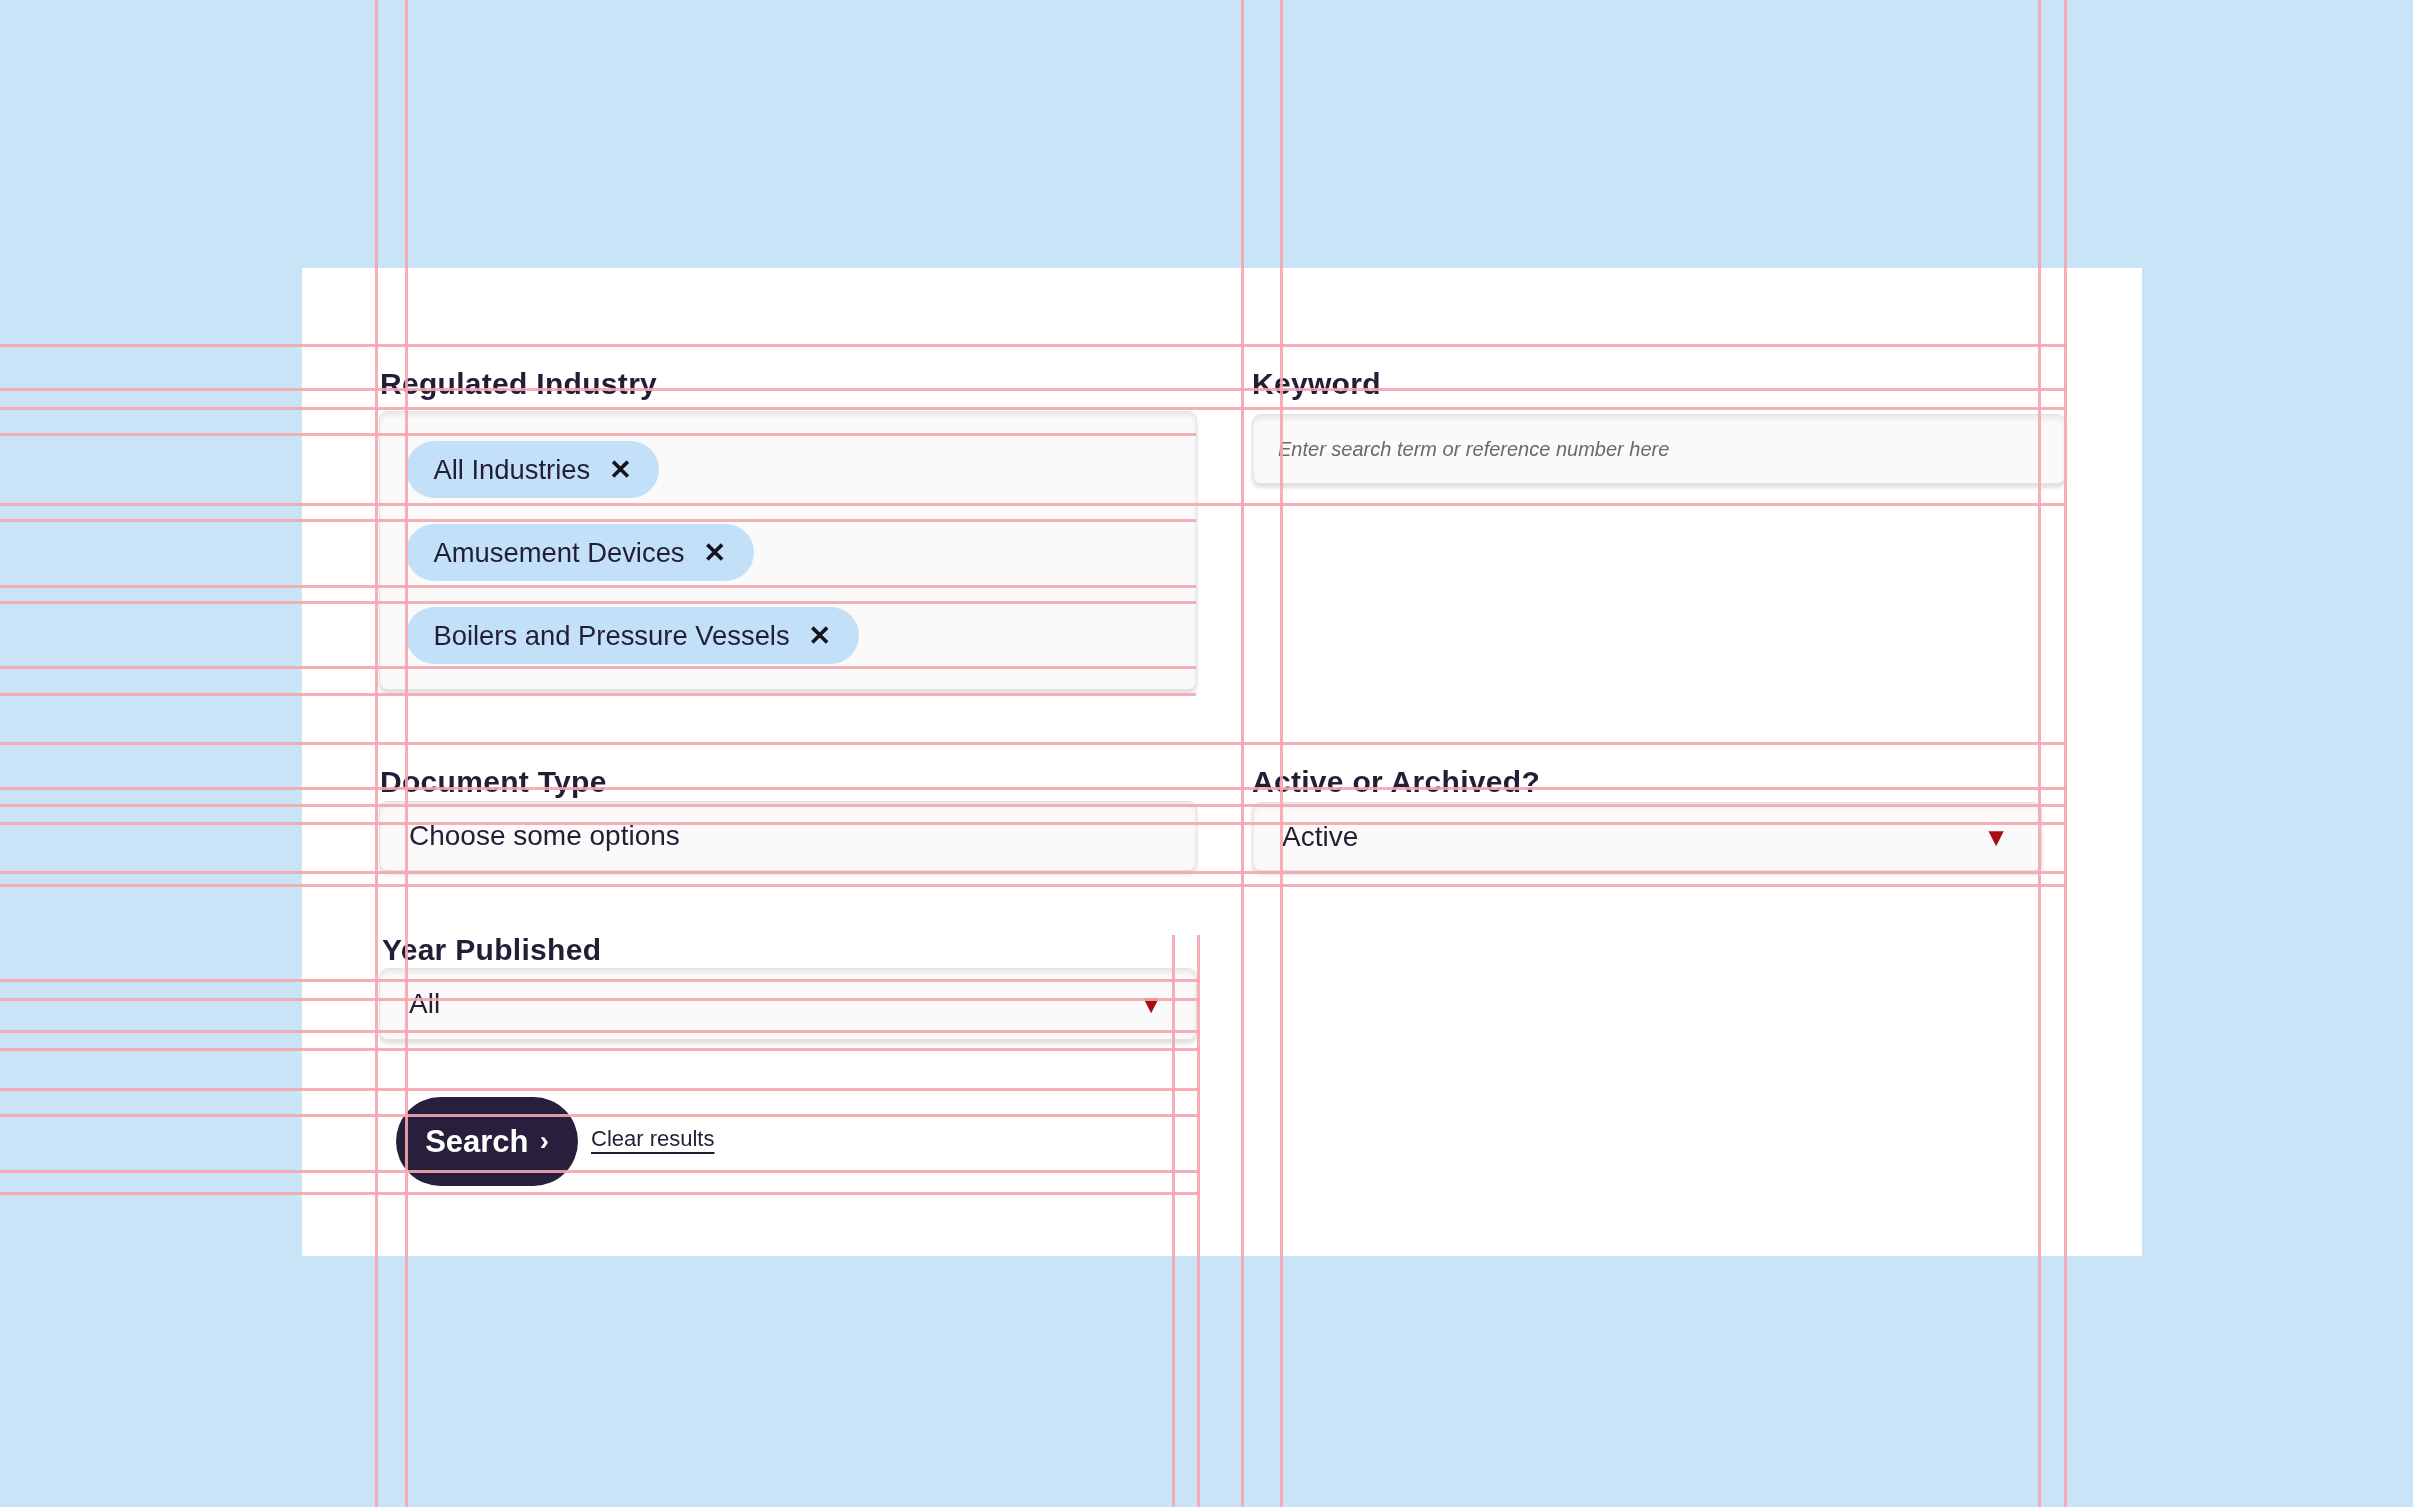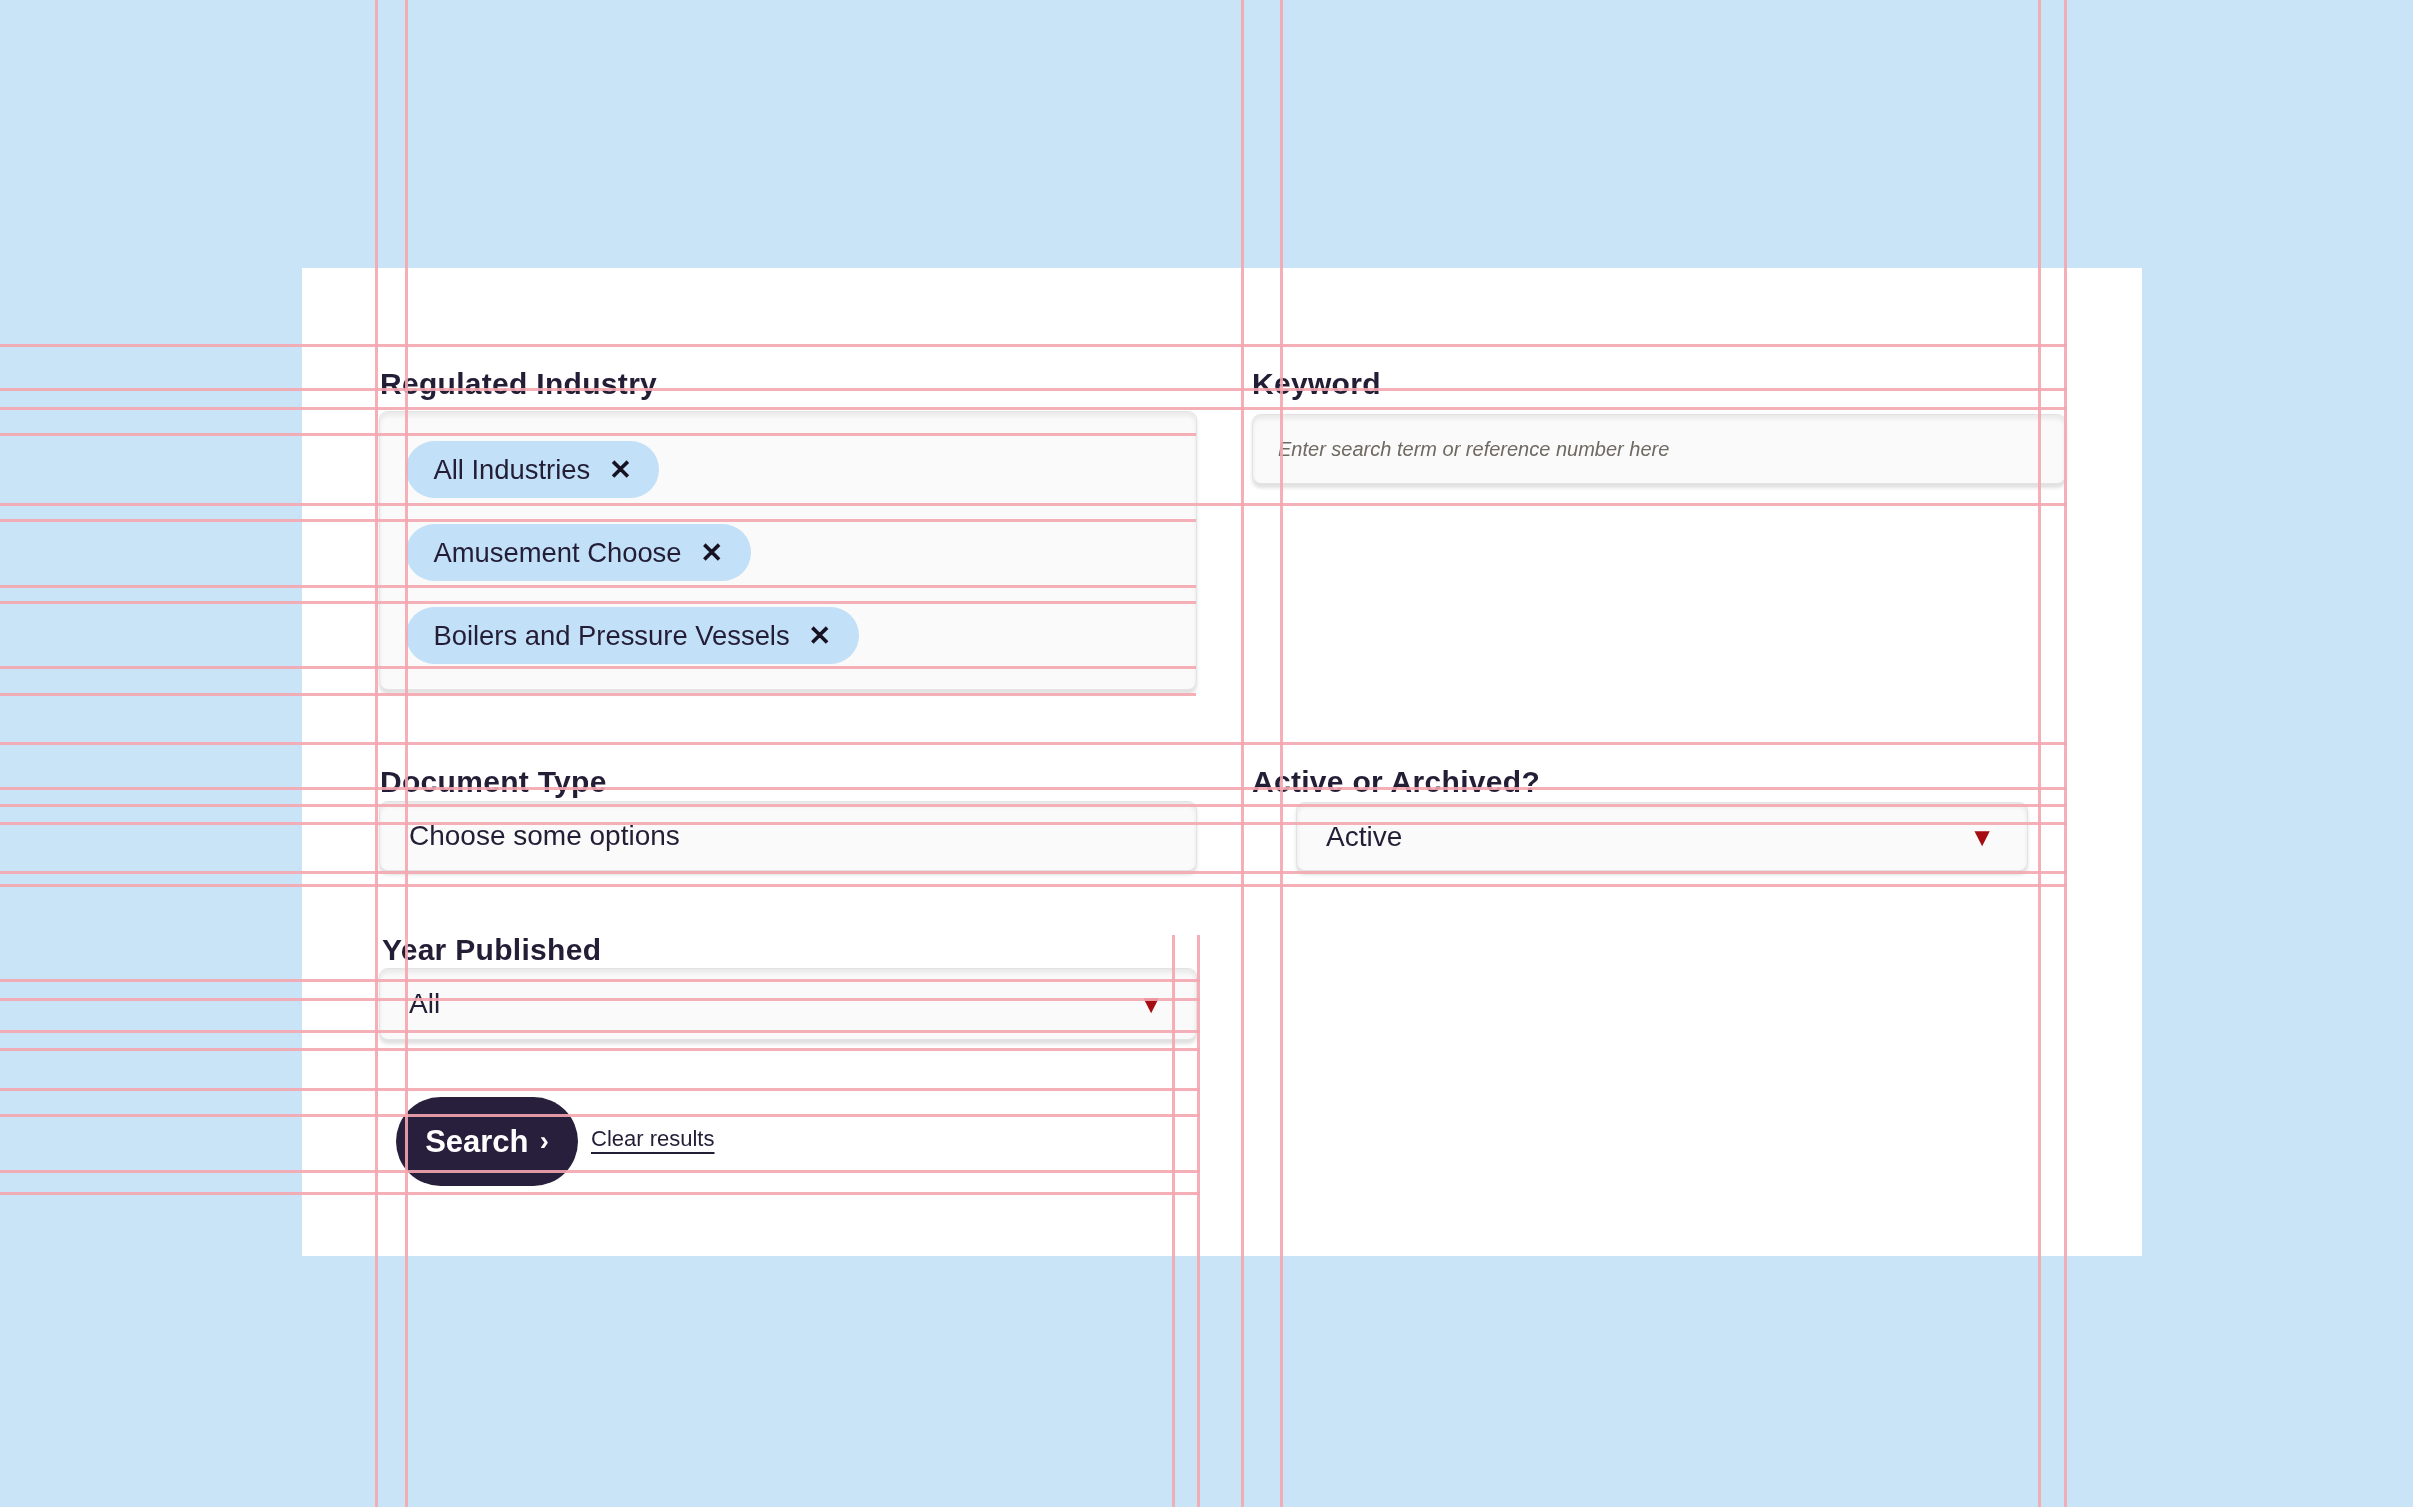--- a/index.html
+++ b/index.html
@@ -85,39 +85,39 @@
 
   <div class="field-label" style="left:78px;top:84px;">Regulated Industry</div>
   <div class="field-label" style="left:950px;top:84px;">Keyword</div>
 
   <div class="boxy" style="left:77px;top:143px;width:818px;height:279px;">
     <div class="chip chip-1">
       <span>All Industries</span>
       <span class="x-icon">✕</span>
     </div>
     <div class="chip chip-2">
-      <span>Amusement Choose</span>
+      <span>Amusement Devices</span>
       <span class="x-icon">✕</span>
     </div>
     <div class="chip chip-3">
       <span>Boilers and Pressure Vessels</span>
       <span class="x-icon">✕</span>
     </div>
   </div>
 
   <input class="keyword-input" style="left: 950px; top: 146px;" type="text" placeholder="Enter search term or reference number here">
 
   <div class="field-label" style="left:78px;top:482px;">Document Type</div>
   <div class="field-label" style="left:950px;top:482px;">Active or Archived?</div>
 
   <div class="boxy select-box" style="left:77px;top:533px;width:818px;height:70px;">
     <span>Choose some options</span>
   </div>
 
-  <div class="boxy select-box" style="left:950px;top:534px;width:732px;height:69px;margin-left:44px;">
+  <div class="boxy select-box" style="left:950px;top:534px;width:790px;height:69px;">
     <span>Active</span>
     <span class="dd-arrow">▼</span>
   </div>
 
   <div class="field-label" style="left:80px;top:650px;">Year Published</div>
   <div class="boxy select-box" style="left:77px;top:700px;width:818px;height:72px;">
     <span>All</span>
     <span class="dd-arrow">▼</span>
   </div>
 

